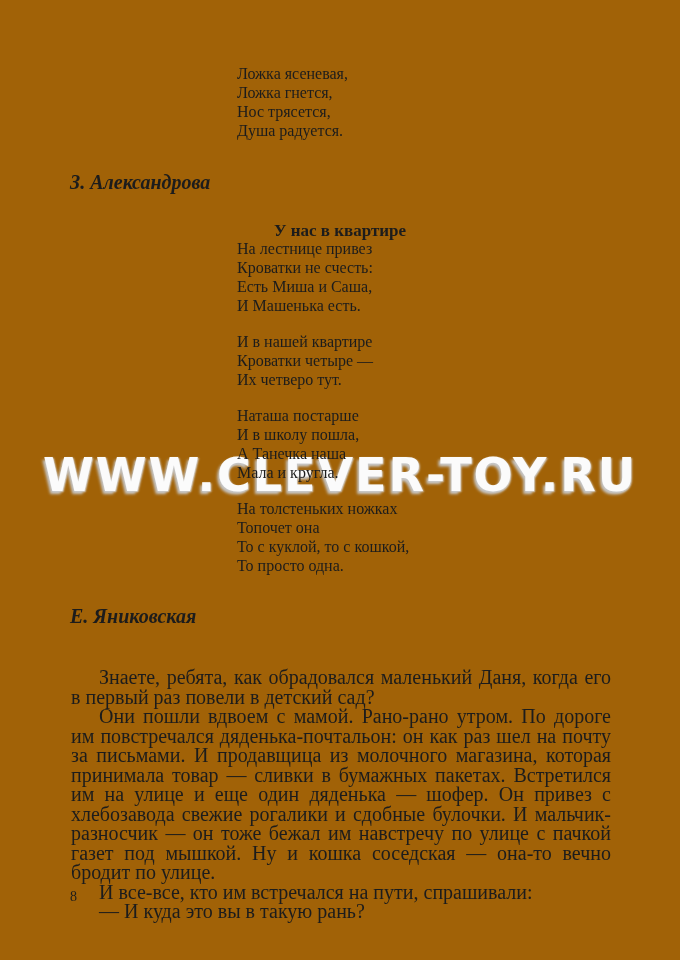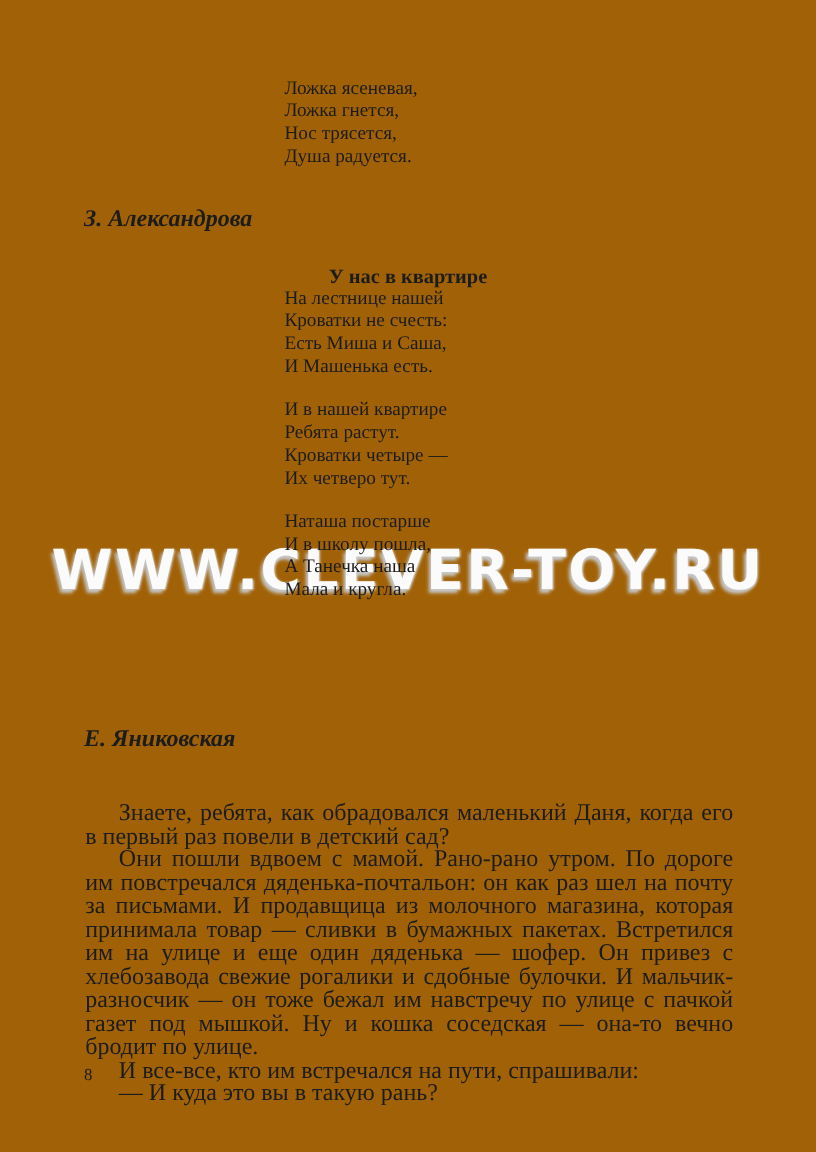--- a/index.html
+++ b/index.html
@@ -112,36 +112,41 @@
       <div class="poem-line">Нос трясется,</div>
       <div class="poem-line">Душа радуется.</div>
     </div>
   </div>
 
   <div class="author" id="author-1">З. Александрова</div>
   <div class="section-title" id="title-1">У нас в квартире</div>
 
   <div class="poem" id="poem-1">
     <div class="stanza">
-      <div class="poem-line">На лестнице нашей</div>
+      <div class="poem-line">На лестнице привез</div>
       <div class="poem-line">Кроватки не счесть:</div>
       <div class="poem-line">Есть Миша и Саша,</div>
       <div class="poem-line">И Машенька есть.</div>
     </div>
     <div class="stanza">
       <div class="poem-line">И в нашей квартире</div>
-      <div class="poem-line">Ребята растут.</div>
       <div class="poem-line">Кроватки четыре —</div>
       <div class="poem-line">Их четверо тут.</div>
     </div>
     <div class="stanza">
       <div class="poem-line">Наташа постарше</div>
       <div class="poem-line">И в школу пошла,</div>
       <div class="poem-line">А Танечка наша</div>
       <div class="poem-line">Мала и кругла.</div>
+    </div>
+    <div class="stanza">
+      <div class="poem-line">На толстеньких ножках</div>
+      <div class="poem-line">Топочет она</div>
+      <div class="poem-line">То с куклой, то с кошкой,</div>
+      <div class="poem-line">То просто одна.</div>
     </div>
   </div>
 
   <div class="watermark">WWW.CLEVER-TOY.RU</div>
 
   <div class="author" id="author-2">Е. Яниковская</div>
 
   <div class="prose">
     <p>Знаете, ребята, как обрадовался маленький Даня, когда его в первый раз повели в детский сад?</p>
     <p>Они пошли вдвоем с мамой. Рано-рано утром. По дороге им повстречался дяденька-почтальон: он как раз шел на почту за письмами. И продавщица из молочного магазина, которая принимала товар — сливки в бумажных пакетах. Встретился им на улице и еще один дяденька — шофер. Он привез с хлебозавода свежие рогалики и сдобные булочки. И мальчик-разносчик — он тоже бежал им навстречу по улице с пачкой газет под мышкой. Ну и кошка соседская — она-то вечно бродит по улице.</p>

